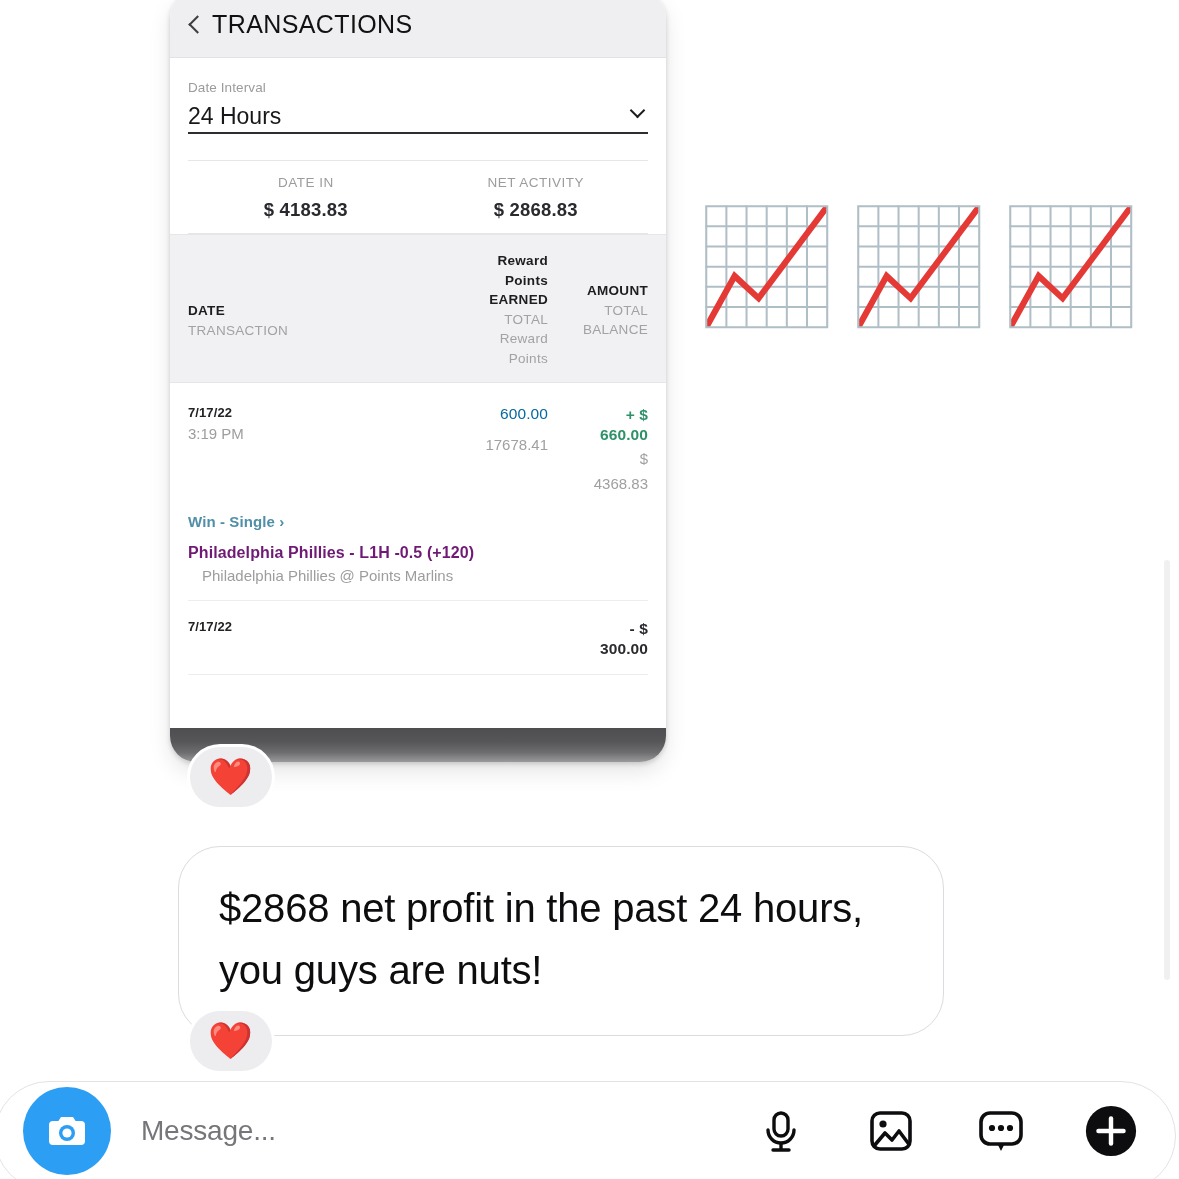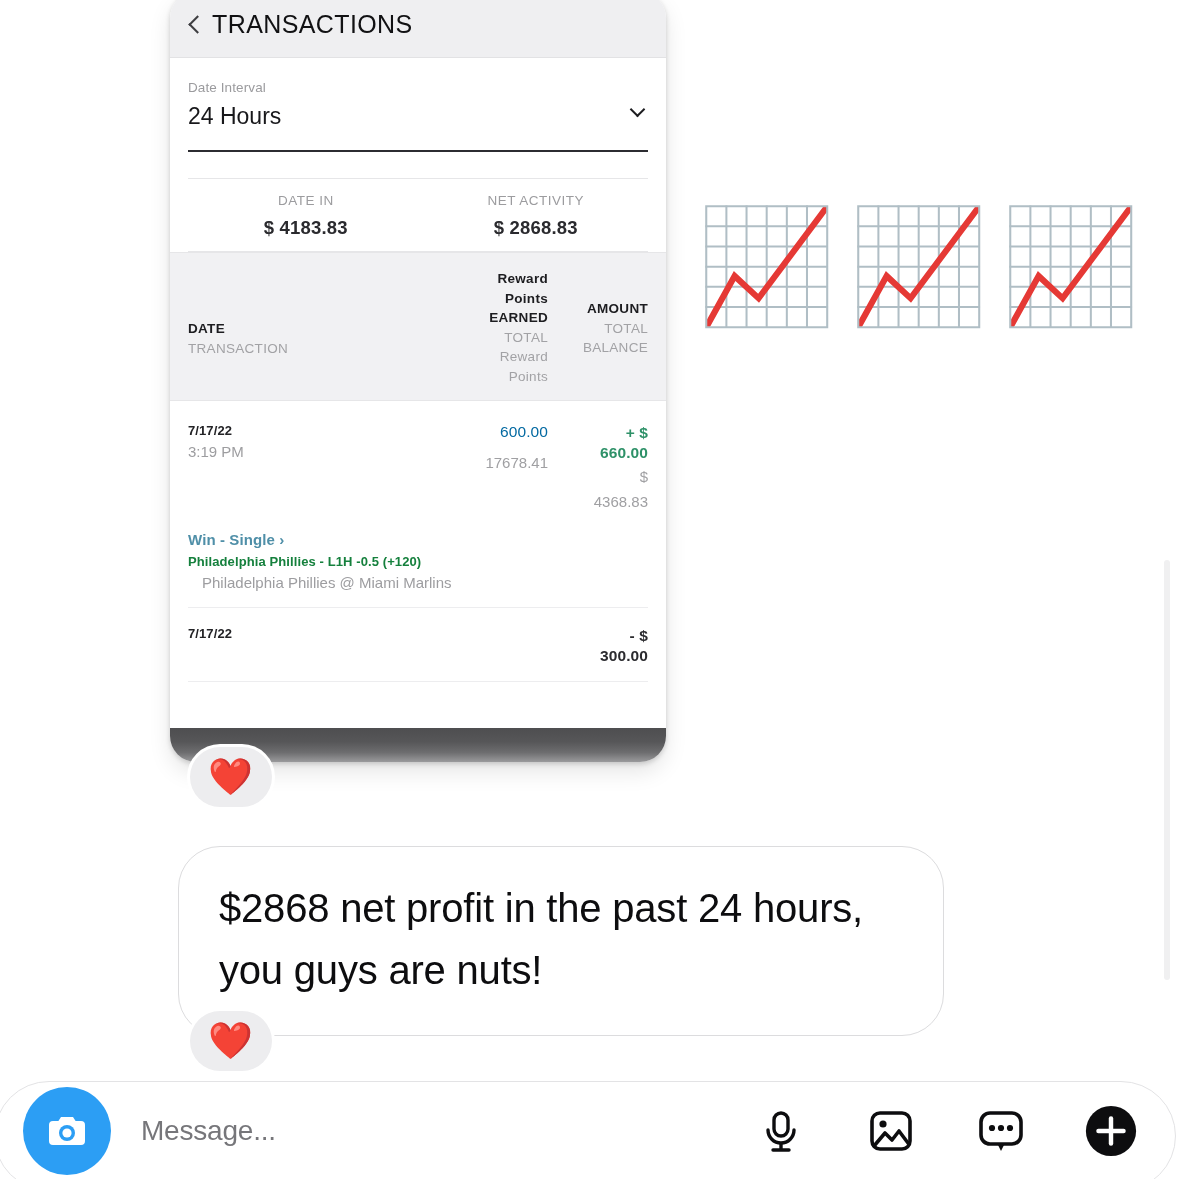--- a/index.html
+++ b/index.html
@@ -94,24 +94,24 @@
     padding-top: 22px;
   }
   .field-label {
     font-size: 13.5px;
     color: #9b9b9e;
     letter-spacing: 0.1px;
     margin-bottom: 8px;
   }
   .field-row {
     display: flex;
-    align-items: flex-start;
+    align-items: flex-end;
     justify-content: space-between;
     border-bottom: 2.5px solid #2c2c31;
-    padding-bottom: 20px;
+    padding-bottom: 2px;
   }
   .field-value {
     font-size: 23px;
     color: #18181b;
   }
   .field-chevron {
     width: 18px;
     height: 18px;
     position: relative;
     margin-bottom: 8px;
@@ -260,24 +260,24 @@
   }
   .txn-detail { margin-top: 20px; }
   .txn-link {
     font-size: 15px;
     font-weight: bold;
     color: #4f8fa8;
     letter-spacing: 0.1px;
   }
   .txn-link .arrow { font-weight: bold; }
   .txn-title {
-    font-size: 13px;
+    font-size: 16px;
     font-weight: bold;
-    color: #15803d;
-    margin-top: 6px;
+    color: #701a75;
+    margin-top: 14px;
     letter-spacing: 0.1px;
   }
   .txn-sub {
     font-size: 15px;
     color: #9d9da0;
     margin-top: 5px;
     padding-left: 14px;
   }
 
   .txn-row-partial {
@@ -460,21 +460,21 @@
         <div class="txn-amount">
           <div class="a1">+ $</div>
           <div class="a1">660.00</div>
           <div class="a2">$</div>
           <div class="a2">4368.83</div>
         </div>
       </div>
       <div class="txn-detail">
         <div class="txn-link"><span>Win - Single</span> <span class="arrow">›</span></div>
         <div class="txn-title">Philadelphia Phillies - L1H -0.5 (+120)</div>
-        <div class="txn-sub">Philadelphia Phillies @ Miami Marlins</div>
+        <div class="txn-sub">Philadelphia Phillies @ Points Marlins</div>
       </div>
     </div>
 
     <div class="txn-row txn-row-partial">
       <div class="txn-top">
         <div class="txn-date">
           <div class="d1">7/17/22</div>
         </div>
         <div class="txn-points"></div>
         <div class="txn-amount">

